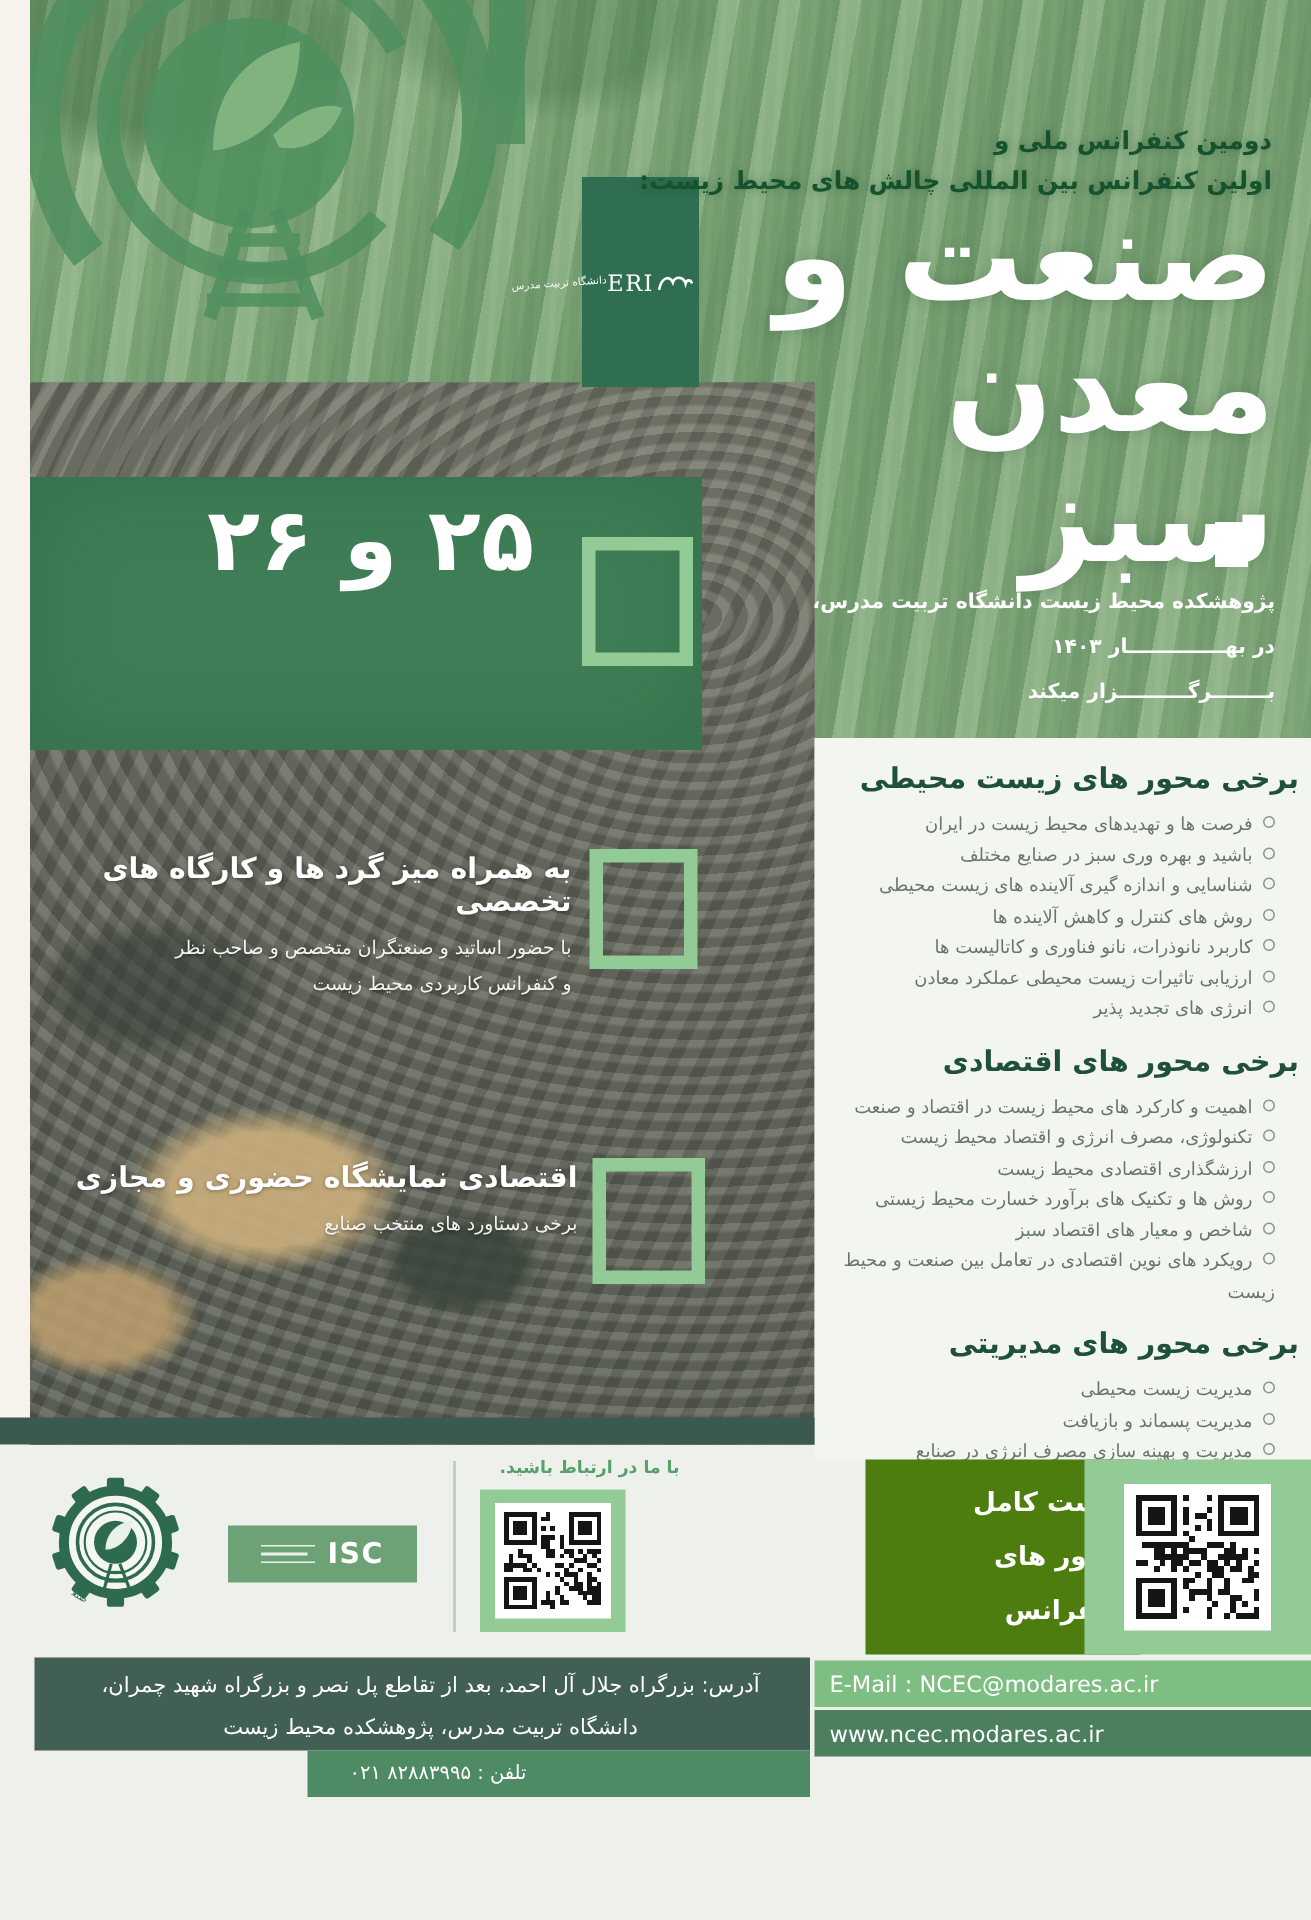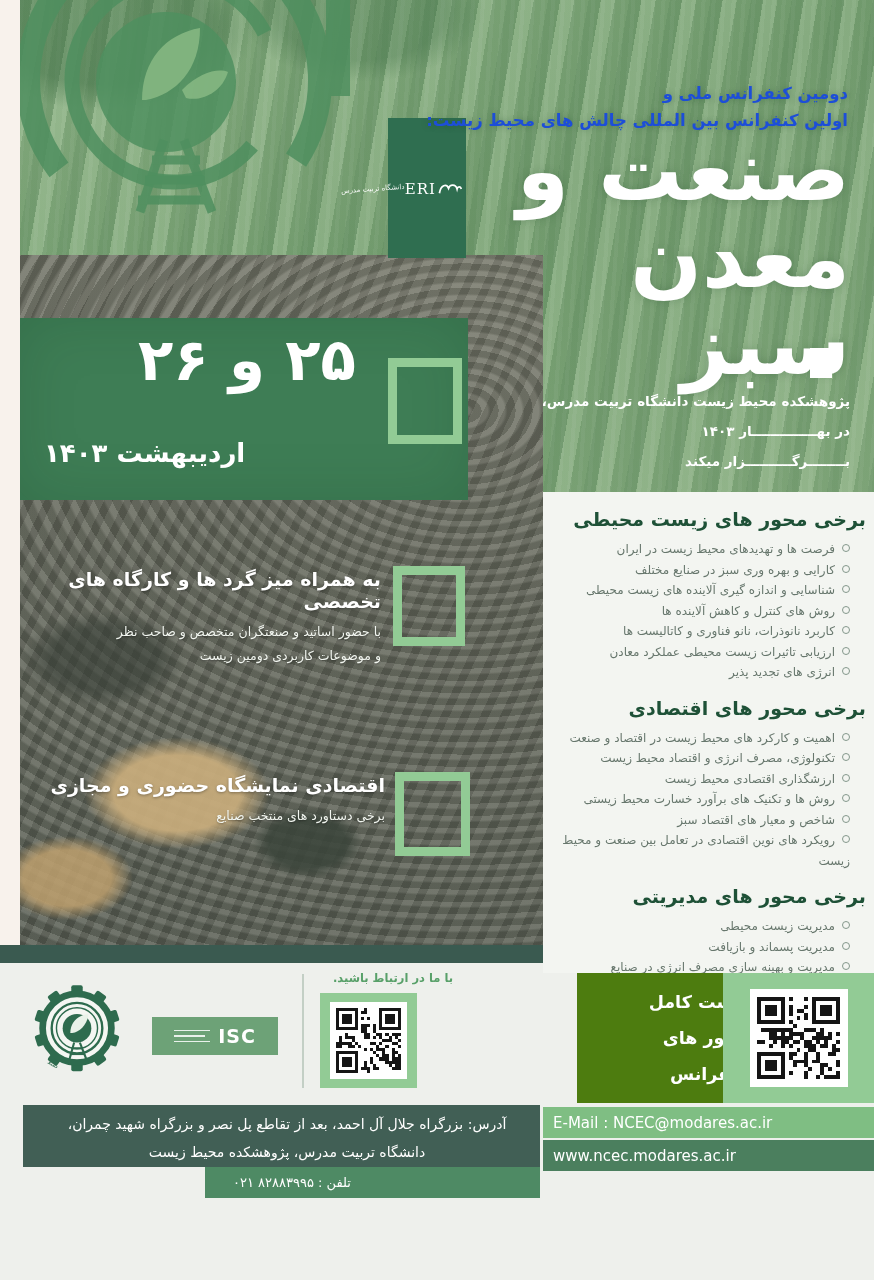--- a/index.html
+++ b/index.html
@@ -33,21 +33,21 @@
 
   
   .meri-box{left:388px;top:118px;width:78px;height:140px;background:#2f6e50;z-index:3;
     display:flex;align-items:center;justify-content:space-between;
     padding:10px 4px 8px;box-sizing:border-box;color:#fff;}
   .meri-row{display:flex;align-items:center;gap:2px;}
   .meri-row span{font-family:"DejaVu Serif",serif;font-size:15px;letter-spacing:1px;}
   .tmu-caption{font-size:7px;transform:rotate(-4deg);opacity:.95;white-space:nowrap;}
 
   
-  .kicker{right:26px;top:80px;z-index:3;color:#1d4ed8;text-align:right;font-size:16.5px;
+  .kicker{right:26px;top:80px;z-index:3;color:#14532d;text-align:right;font-size:16.5px;
     font-weight:700;line-height:27px;text-shadow:0 0 6px rgba(30,70,40,.35);}
   .big-title{right:24px;top:128px;z-index:3;color:#fff;text-align:right;font-size:84px;
     font-weight:700;line-height:87px;text-shadow:0 0 10px rgba(30,70,40,.25);}
   .title-period{left:810px;top:348px;width:22px;height:30px;background:#fff;z-index:4;}
   .organizer{right:24px;top:386px;z-index:3;color:#fff;text-align:right;font-size:13.5px;
     line-height:30px;font-weight:700;}
 
   
   .date-box{left:18px;top:318px;width:450px;height:182px;background:#3e7d55;z-index:4;
     box-shadow:inset 0 0 60px rgba(0,40,20,.15);}
@@ -169,50 +169,49 @@
   <div class="abs title-period"></div>
 
   <div class="abs organizer">
     <div>پژوهشکده محیط زیست دانشگاه تربیت مدرس،</div>
     <div>در بهــــــــــــــار ۱۴۰۳</div>
     <div>بــــــــرگــــــــــزار میکند</div>
   </div>
 
   <div class="abs date-box">
     <div class="date-days">۲۵ و ۲۶</div>
-    <div class="date-month">اردیبهشت ۱۴۰۳</div>
     <div class="sq1"></div>
   </div>
 
   <div class="abs hollow-sq sq2"></div>
   <div class="abs feature f1">
     <div class="f-title">به همراه میز گرد ها و کارگاه های تخصصی</div>
     <div class="f-sub">
       <div>با حضور اساتید و صنعتگران متخصص و صاحب نظر</div>
-      <div>و موضوعات کاربردی دومین زیست</div>
+      <div>و کنفرانس کاربردی محیط زیست</div>
     </div>
   </div>
 
   <div class="abs hollow-sq sq3"></div>
   <div class="abs feature f2">
     <div class="f-title">اقتصادی نمایشگاه حضوری و مجازی</div>
     <div class="f-sub">
       <div>برخی دستاورد های منتخب صنایع</div>
     </div>
   </div>
 
   <div class="abs band"></div>
 
   <div class="abs topics">
     <div class="topic-section">
       <h2 class="topic-title">برخی محور های زیست محیطی</h2>
       <ul class="topic-list">
 
       <li><span class="bullet"></span><span>فرصت ها و تهدیدهای محیط زیست در ایران</span></li>
-          <li><span class="bullet"></span><span>کارایی و بهره وری سبز در صنایع مختلف</span></li>
+          <li><span class="bullet"></span><span>باشید و بهره وری سبز در صنایع مختلف</span></li>
           <li><span class="bullet"></span><span>شناسایی و اندازه گیری آلاینده های زیست محیطی</span></li>
           <li><span class="bullet"></span><span>روش های کنترل و کاهش آلاینده ها</span></li>
           <li><span class="bullet"></span><span>کاربرد نانوذرات، نانو فناوری و کاتالیست ها</span></li>
           <li><span class="bullet"></span><span>ارزیابی تاثیرات زیست محیطی عملکرد معادن</span></li>
           <li><span class="bullet"></span><span>انرژی های تجدید پذیر</span></li>
         </ul>
     </div>
     <div class="topic-section">
       <h2 class="topic-title">برخی محور های اقتصادی</h2>
       <ul class="topic-list">

